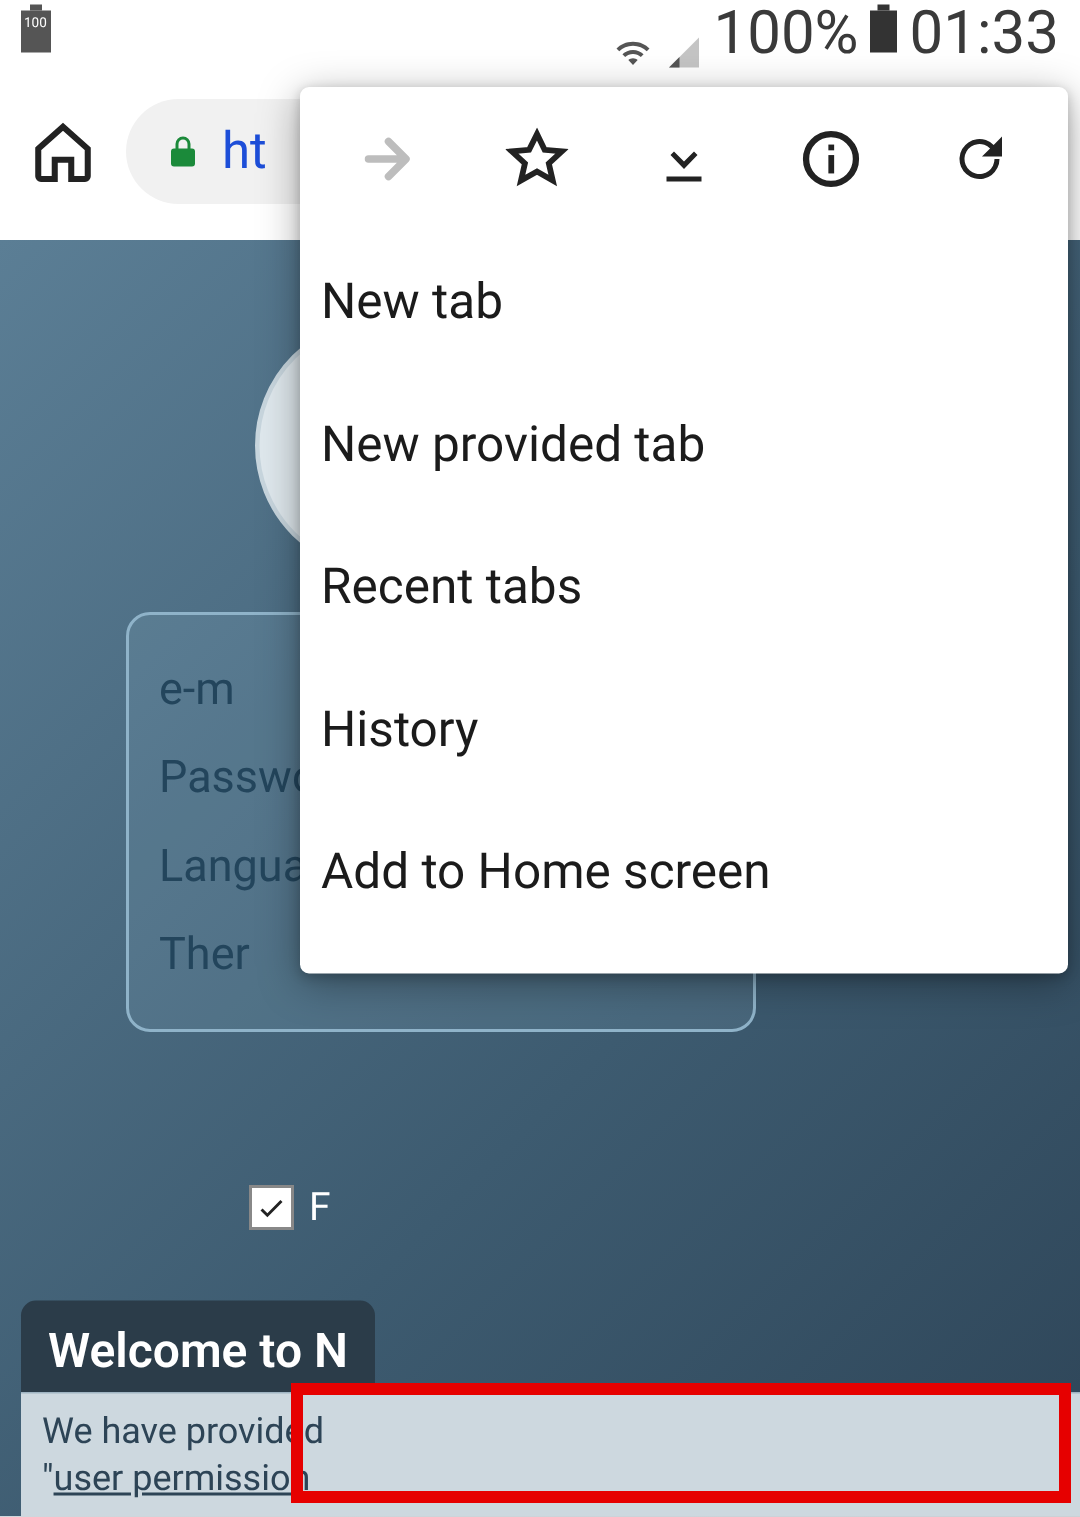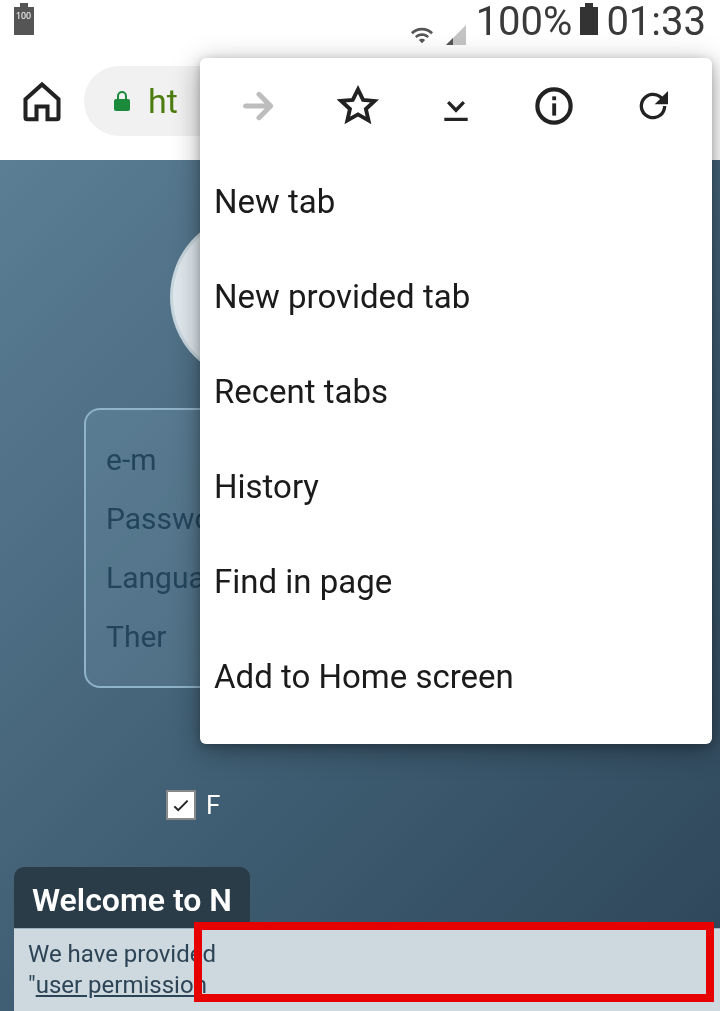--- a/index.html
+++ b/index.html
@@ -44,21 +44,21 @@
     height:70px;
     background:#f1f1f1;
     border-radius:35px;
     display:flex;
     align-items:center;
     padding:0 26px;
     gap:14px;
     overflow:hidden;
   }
   .lock-icon { width:24px; height:28px; }
-  .url-text { font-size:34px; color:#4d7c0f; font-weight:400; white-space:nowrap; }
+  .url-text { font-size:34px; color:#1d4ed8; font-weight:400; white-space:nowrap; }
 
   
   .page-area {
     position:absolute;
     top:160px; left:0; right:0; bottom:0;
     background: linear-gradient(135deg, #5b7e95 0%, #3d5b70 60%, #2e4558 100%);
     overflow:hidden;
   }
   .login-card {
     position:absolute;
@@ -225,17 +225,16 @@
     <span class="ib">
       <svg viewBox="0 0 24 24" width="40" height="40">
           <path fill="#222" d="M17.65 6.35A8 8 0 1 0 20 12h-2a6 6 0 1 1-1.76-4.24L13 11h8V3z"></path>
         </svg>
     </span>
   </div>
   <div class="menu-item">New tab</div>
   <div class="menu-item">New provided tab</div>
   <div class="menu-item">Recent tabs</div>
   <div class="menu-item">History</div>
-  <div class="menu-item">Find in page</div>
   <div class="menu-item">Add to Home screen</div>
 </div>
 
 <div class="highlight-box" style="top:922px; height:80px;"></div>
 
 </body></html>

